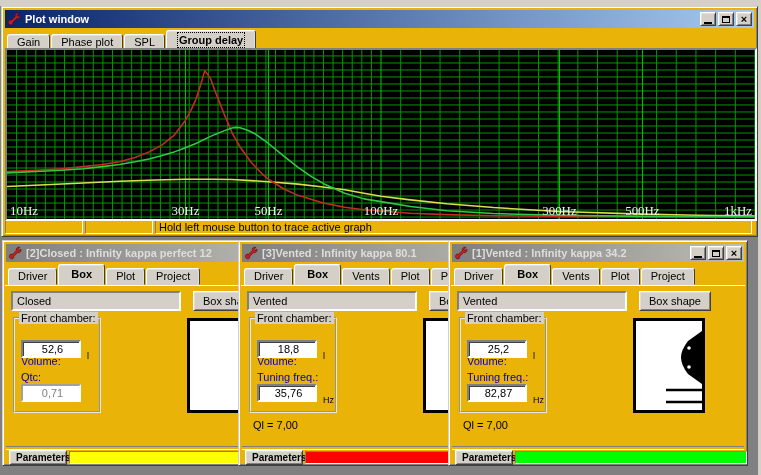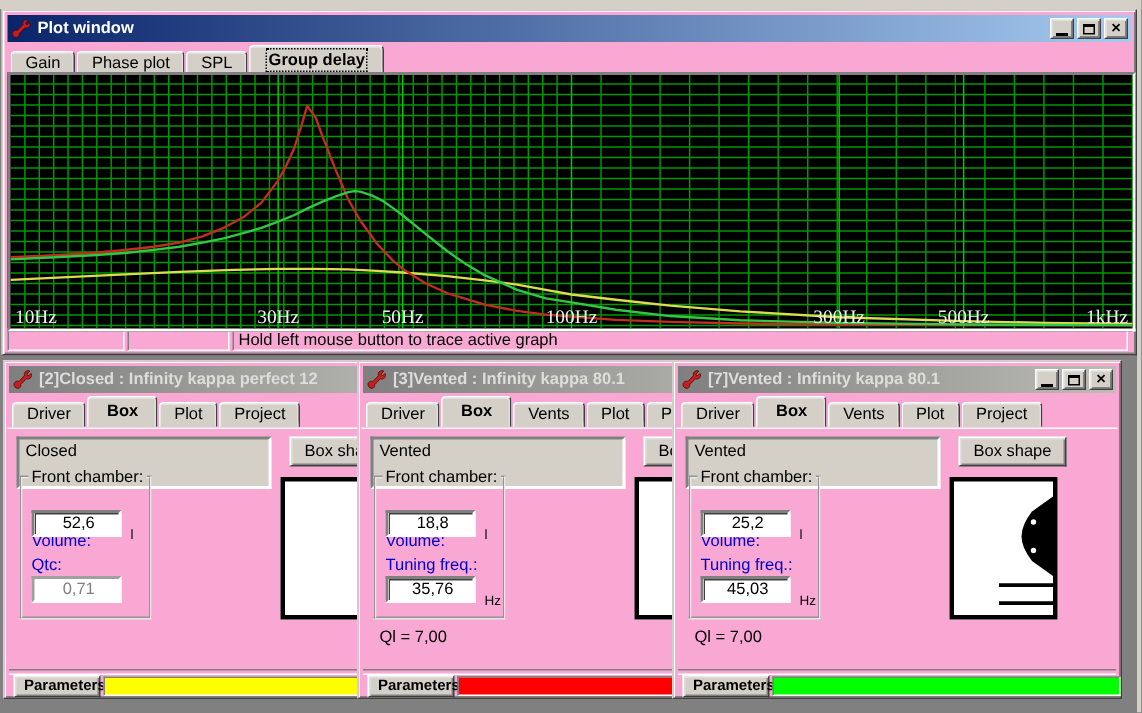--- a/index.html
+++ b/index.html
@@ -7,21 +7,21 @@
     width:761px;height:475px;position:relative;overflow:hidden;
     background:#808080;
     font-family:"Liberation Sans",sans-serif;font-size:11px;color:#000;
     -webkit-font-smoothing:none;
   }
   .strip-top{position:absolute;left:0;top:0;width:761px;height:6px;background:#D4D0C8;}
   .strip-right{position:absolute;right:0;top:0;width:3px;height:475px;background:#D4D0C8;}
 
   
   .win{
-    position:absolute;background:#f9a8d4;
+    position:absolute;background:#eab308;
     border:1px solid;border-color:#D4D0C8 #404040 #404040 #D4D0C8;
     box-shadow:inset 1px 1px 0 #FFFFFF, inset -1px -1px 0 #808080;
     box-sizing:border-box;
   }
   .titlebar{
     position:absolute;left:3px;right:3px;top:3px;height:18px;
     display:flex;align-items:center;padding:0 2px;overflow:hidden;
   }
   .titlebar.active{background:linear-gradient(to right,#0A246A,#A6CAF0);}
   .titlebar.inactive{background:linear-gradient(to right,#7F7F7F,#BDBDB5);}
@@ -67,21 +67,21 @@
     box-sizing:border-box;height:14px;margin-right:2px;
     font-size:11px;line-height:12px;padding:0 3px;white-space:nowrap;overflow:hidden;
   }
   .sp1{width:78px;} .sp2{width:68px;} .sp3{flex:1;}
 
   
   .clip{position:absolute;top:240px;height:226px;overflow:hidden;}
   .child{position:absolute;left:0;top:0;width:300px;height:226px;}
   .pageline{position:absolute;left:2px;right:2px;top:44px;height:1px;background:#FFFFFF;}
   .combo{
-    position:absolute;left:8px;top:50px;width:170px;height:35px;box-sizing:border-box;
+    position:absolute;left:8px;top:50px;width:170px;height:20px;box-sizing:border-box;
     background:#D4D0C8;border:2px solid;border-color:#808080 #FFFFFF #FFFFFF #808080;
     line-height:16px;padding-left:4px;
   }
   .btn{
     position:absolute;background:#D4D0C8;box-sizing:border-box;
     border:1px solid;border-color:#FFFFFF #404040 #404040 #FFFFFF;
     box-shadow:inset 1px 1px 0 #DFDFDF, inset -1px -1px 0 #808080;
     font-family:"Liberation Sans",sans-serif;font-size:11px;color:#000;
     text-align:center;cursor:default;
   }
@@ -332,21 +332,21 @@
     <div class="pbar" style="background: rgb(255, 0, 0);"></div>
   </div>
 </div>
 
 <div class="clip" style="left:448px;width:300px;">
   <div class="win child">
     <div class="titlebar inactive">
       <svg class="wicon" viewBox="0 0 14 14">
         <path d="M2.5 12.5 C1 11.5 1 9.5 2.2 8.6 C3 8 4 8 4.6 8.3 L8.3 4.4 C7.9 3.3 8.4 2 9.5 1.4 C10.3 1 11.2 1 11.9 1.4 L10 3.4 L10.8 4.6 L12.8 3 C13.2 3.8 13.1 4.9 12.5 5.7 C11.8 6.6 10.6 6.9 9.6 6.5 L5.8 10.4 C6 11.1 5.8 11.9 5.2 12.4 C4.4 13.1 3.3 13.1 2.5 12.5 Z" fill="#C41E1E" stroke="#500000" stroke-width="0.5"></path>
       </svg>
-      <span class="ttext">[7]Vented : Infinity kappa 80.1</span>
+      <span class="ttext">[1]Vented : Infinity kappa 34.2</span>
       <span class="tspacer"></span>
       <button class="tbtn">
           <span class="g-min"></span>
         </button>
       <button class="tbtn">
           <span class="g-max"></span>
         </button>
       <button class="tbtn">
           <span class="g-close"></span>
         </button>
@@ -360,21 +360,21 @@
       </div>
     <div class="pageline"></div>
     <div class="combo"><span>Vented</span></div>
     <button class="btn boxshape">Box shape</button>
     <div class="group">
       <span class="legend">Front chamber:</span>
       <div class="blbl l1">Volume:</div>
       <div class="tinput i1">25,2</div>
       <div class="unit u1">l</div>
       <div class="blbl l2">Tuning freq.:</div>
-      <div class="tinput i2">45,03</div>
+      <div class="tinput i2">82,87</div>
       <div class="unit u2">Hz</div>
     </div>
     <div class="qltext">Ql = 7,00</div>
     <div class="preview">
       <svg viewBox="0 0 66 89">
         <path d="M66 10 L52 20 Q45 29 45 36.5 Q45 44 52 53 L66 63 Z" fill="#000"></path>
         <circle cx="53" cy="27" r="1.8" fill="#FFF"></circle>
         <circle cx="53" cy="46" r="1.8" fill="#FFF"></circle>
         <line x1="30" y1="69" x2="66" y2="69" stroke="#000" stroke-width="2.5"></line>
         <line x1="30" y1="81" x2="66" y2="81" stroke="#000" stroke-width="2.5"></line>

